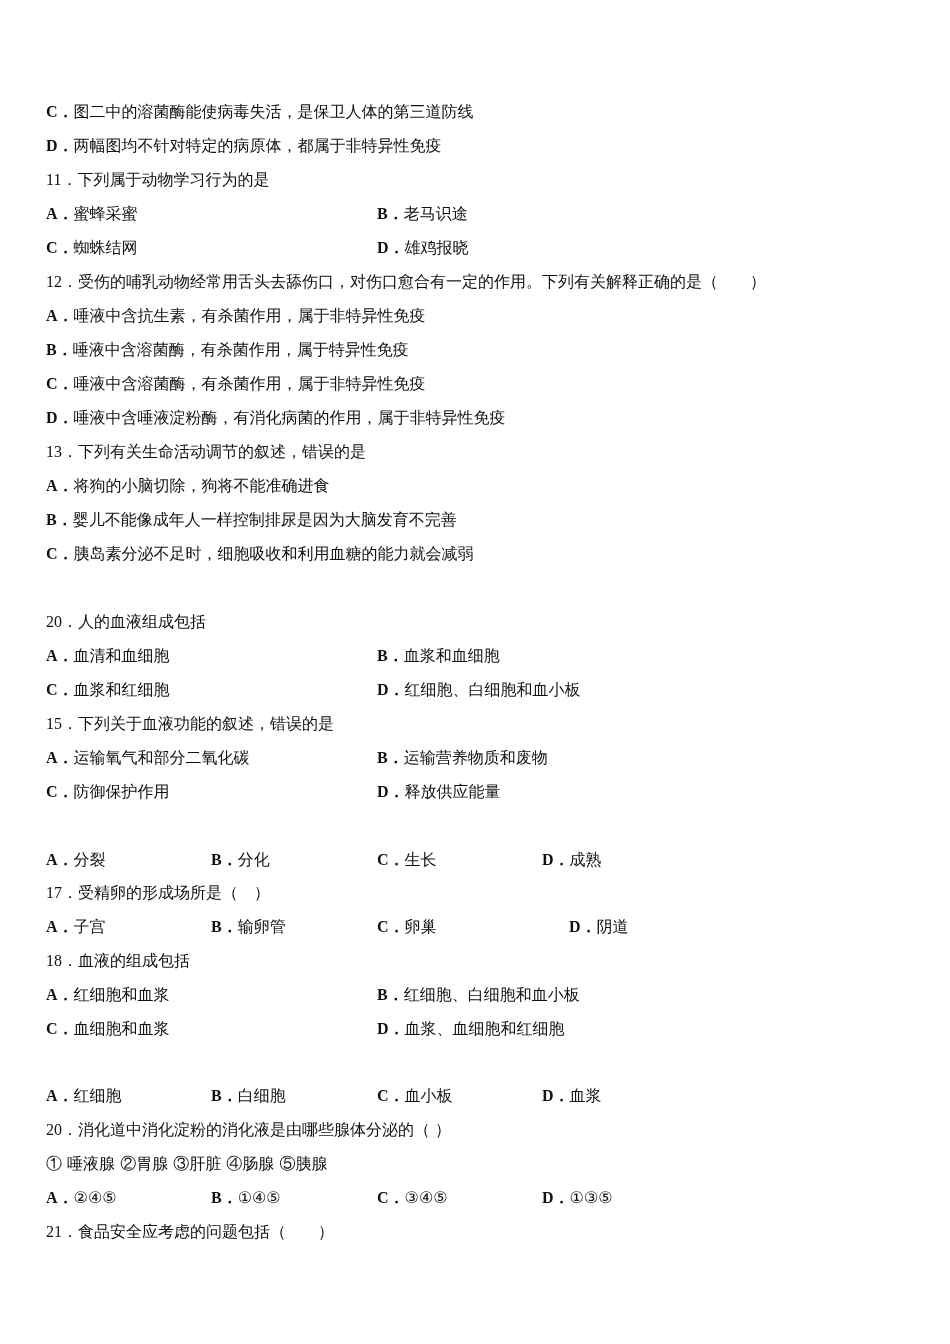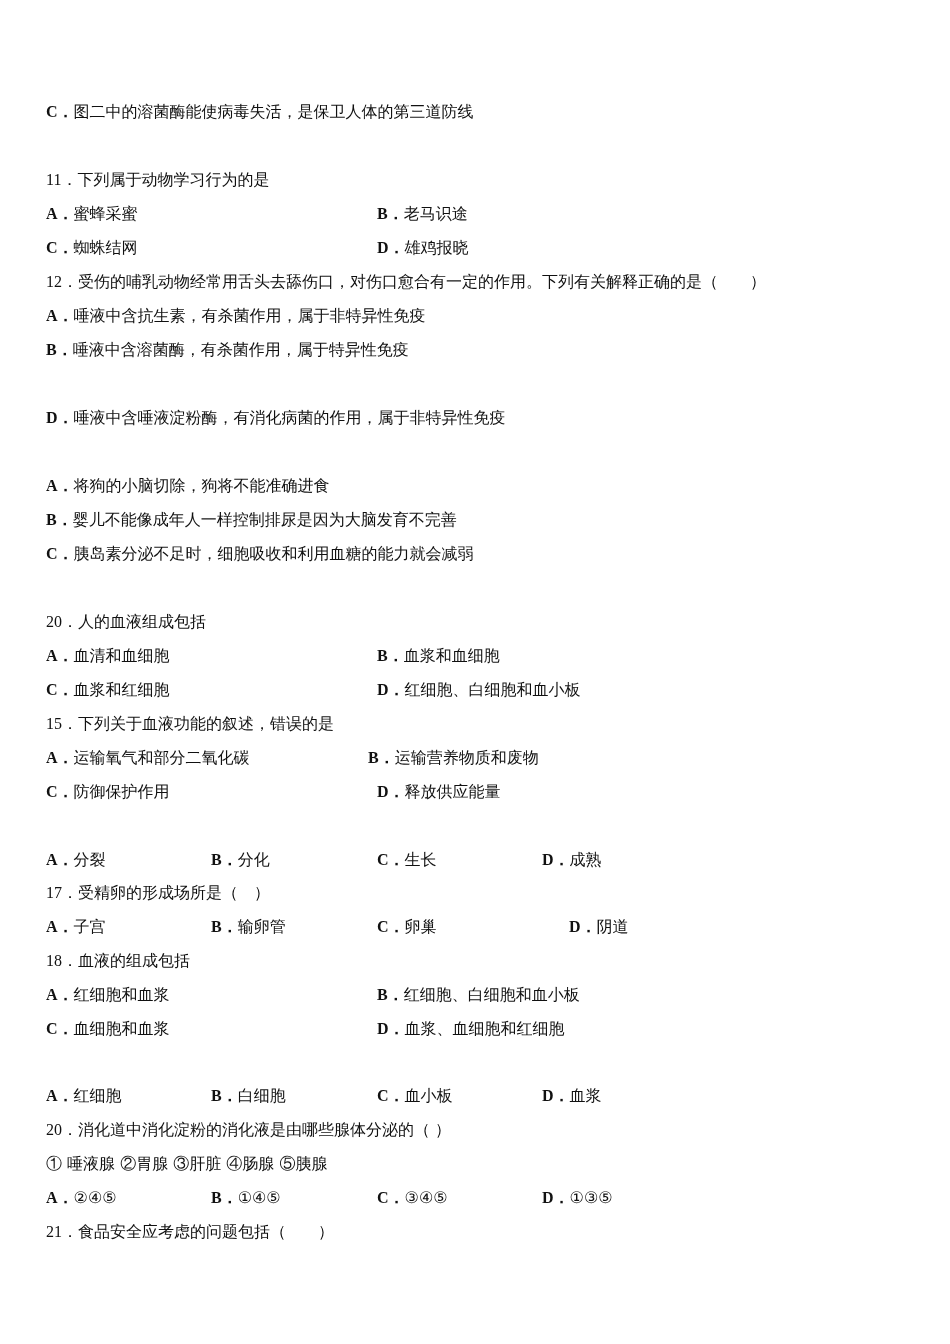--- a/index.html
+++ b/index.html
@@ -13,40 +13,47 @@
   .num { font-family: "Liberation Serif", serif; }
 </style>
 </head>
 <body>
 
 <div class="page">
 
   <div class="line" style="top:102px">
     <span class="lbl">C．</span><span>图二中的溶菌酶能使病毒失活，是保卫人体的第三道防线</span>
   </div>
+  <div class="line" style="top:136px">
+    <span class="lbl">D．</span><span>两幅图均不针对特定的病原体，都属于非特异性免疫</span>
+  </div>
 
   <div class="line" style="top:170px">
     <span class="num">11．</span><span>下列属于动物学习行为的是</span>
   </div>
   <div class="row" style="top:204px">
     <span class="opt" style="left:0"><span class="lbl">A．</span><span>蜜蜂采蜜</span></span>
     <span class="opt" style="left:331px"><span class="lbl">B．</span><span>老马识途</span></span>
   </div>
   <div class="row" style="top:238px">
     <span class="opt" style="left:0"><span class="lbl">C．</span><span>蜘蛛结网</span></span>
     <span class="opt" style="left:331px"><span class="lbl">D．</span><span>雄鸡报晓</span></span>
   </div>
 
   <div class="line" style="top:272px">
     <span class="num">12．</span><span>受伤的哺乳动物经常用舌头去舔伤口，对伤口愈合有一定的作用。下列有关解释正确的是（　　）</span>
   </div>
   <div class="line" style="top:306px"><span class="lbl">A．</span><span>唾液中含抗生素，有杀菌作用，属于非特异性免疫</span></div>
   <div class="line" style="top:340px"><span class="lbl">B．</span><span>唾液中含溶菌酶，有杀菌作用，属于特异性免疫</span></div>
+  <div class="line" style="top:374px"><span class="lbl">C．</span><span>唾液中含溶菌酶，有杀菌作用，属于非特异性免疫</span></div>
   <div class="line" style="top:408px"><span class="lbl">D．</span><span>唾液中含唾液淀粉酶，有消化病菌的作用，属于非特异性免疫</span></div>
 
+  <div class="line" style="top:442px">
+    <span class="num">13．</span><span>下列有关生命活动调节的叙述，错误的是</span>
+  </div>
   <div class="line" style="top:476px"><span class="lbl">A．</span><span>将狗的小脑切除，狗将不能准确进食</span></div>
   <div class="line" style="top:510px"><span class="lbl">B．</span><span>婴儿不能像成年人一样控制排尿是因为大脑发育不完善</span></div>
   <div class="line" style="top:544px"><span class="lbl">C．</span><span>胰岛素分泌不足时，细胞吸收和利用血糖的能力就会减弱</span></div>
 
   <div class="line" style="top:612px">
     <span class="num">20．</span><span>人的血液组成包括</span>
   </div>
   <div class="row" style="top:646px">
     <span class="opt" style="left:0"><span class="lbl">A．</span><span>血清和血细胞</span></span>
     <span class="opt" style="left:331px"><span class="lbl">B．</span><span>血浆和血细胞</span></span>
@@ -54,21 +61,21 @@
   <div class="row" style="top:680px">
     <span class="opt" style="left:0"><span class="lbl">C．</span><span>血浆和红细胞</span></span>
     <span class="opt" style="left:331px"><span class="lbl">D．</span><span>红细胞、白细胞和血小板</span></span>
   </div>
 
   <div class="line" style="top:714px">
     <span class="num">15．</span><span>下列关于血液功能的叙述，错误的是</span>
   </div>
   <div class="row" style="top:748px">
     <span class="opt" style="left:0"><span class="lbl">A．</span><span>运输氧气和部分二氧化碳</span></span>
-    <span class="opt" style="left:322px"><span class="lbl">B．</span><span>运输营养物质和废物</span></span>
+    <span class="opt" style="left:331px"><span class="lbl">B．</span><span>运输营养物质和废物</span></span>
   </div>
   <div class="row" style="top:782px">
     <span class="opt" style="left:0"><span class="lbl">C．</span><span>防御保护作用</span></span>
     <span class="opt" style="left:331px"><span class="lbl">D．</span><span>释放供应能量</span></span>
   </div>
 
   <div class="row" style="top:850px">
     <span class="opt" style="left:0"><span class="lbl">A．</span><span>分裂</span></span>
     <span class="opt" style="left:165px"><span class="lbl">B．</span><span>分化</span></span>
     <span class="opt" style="left:331px"><span class="lbl">C．</span><span>生长</span></span>

